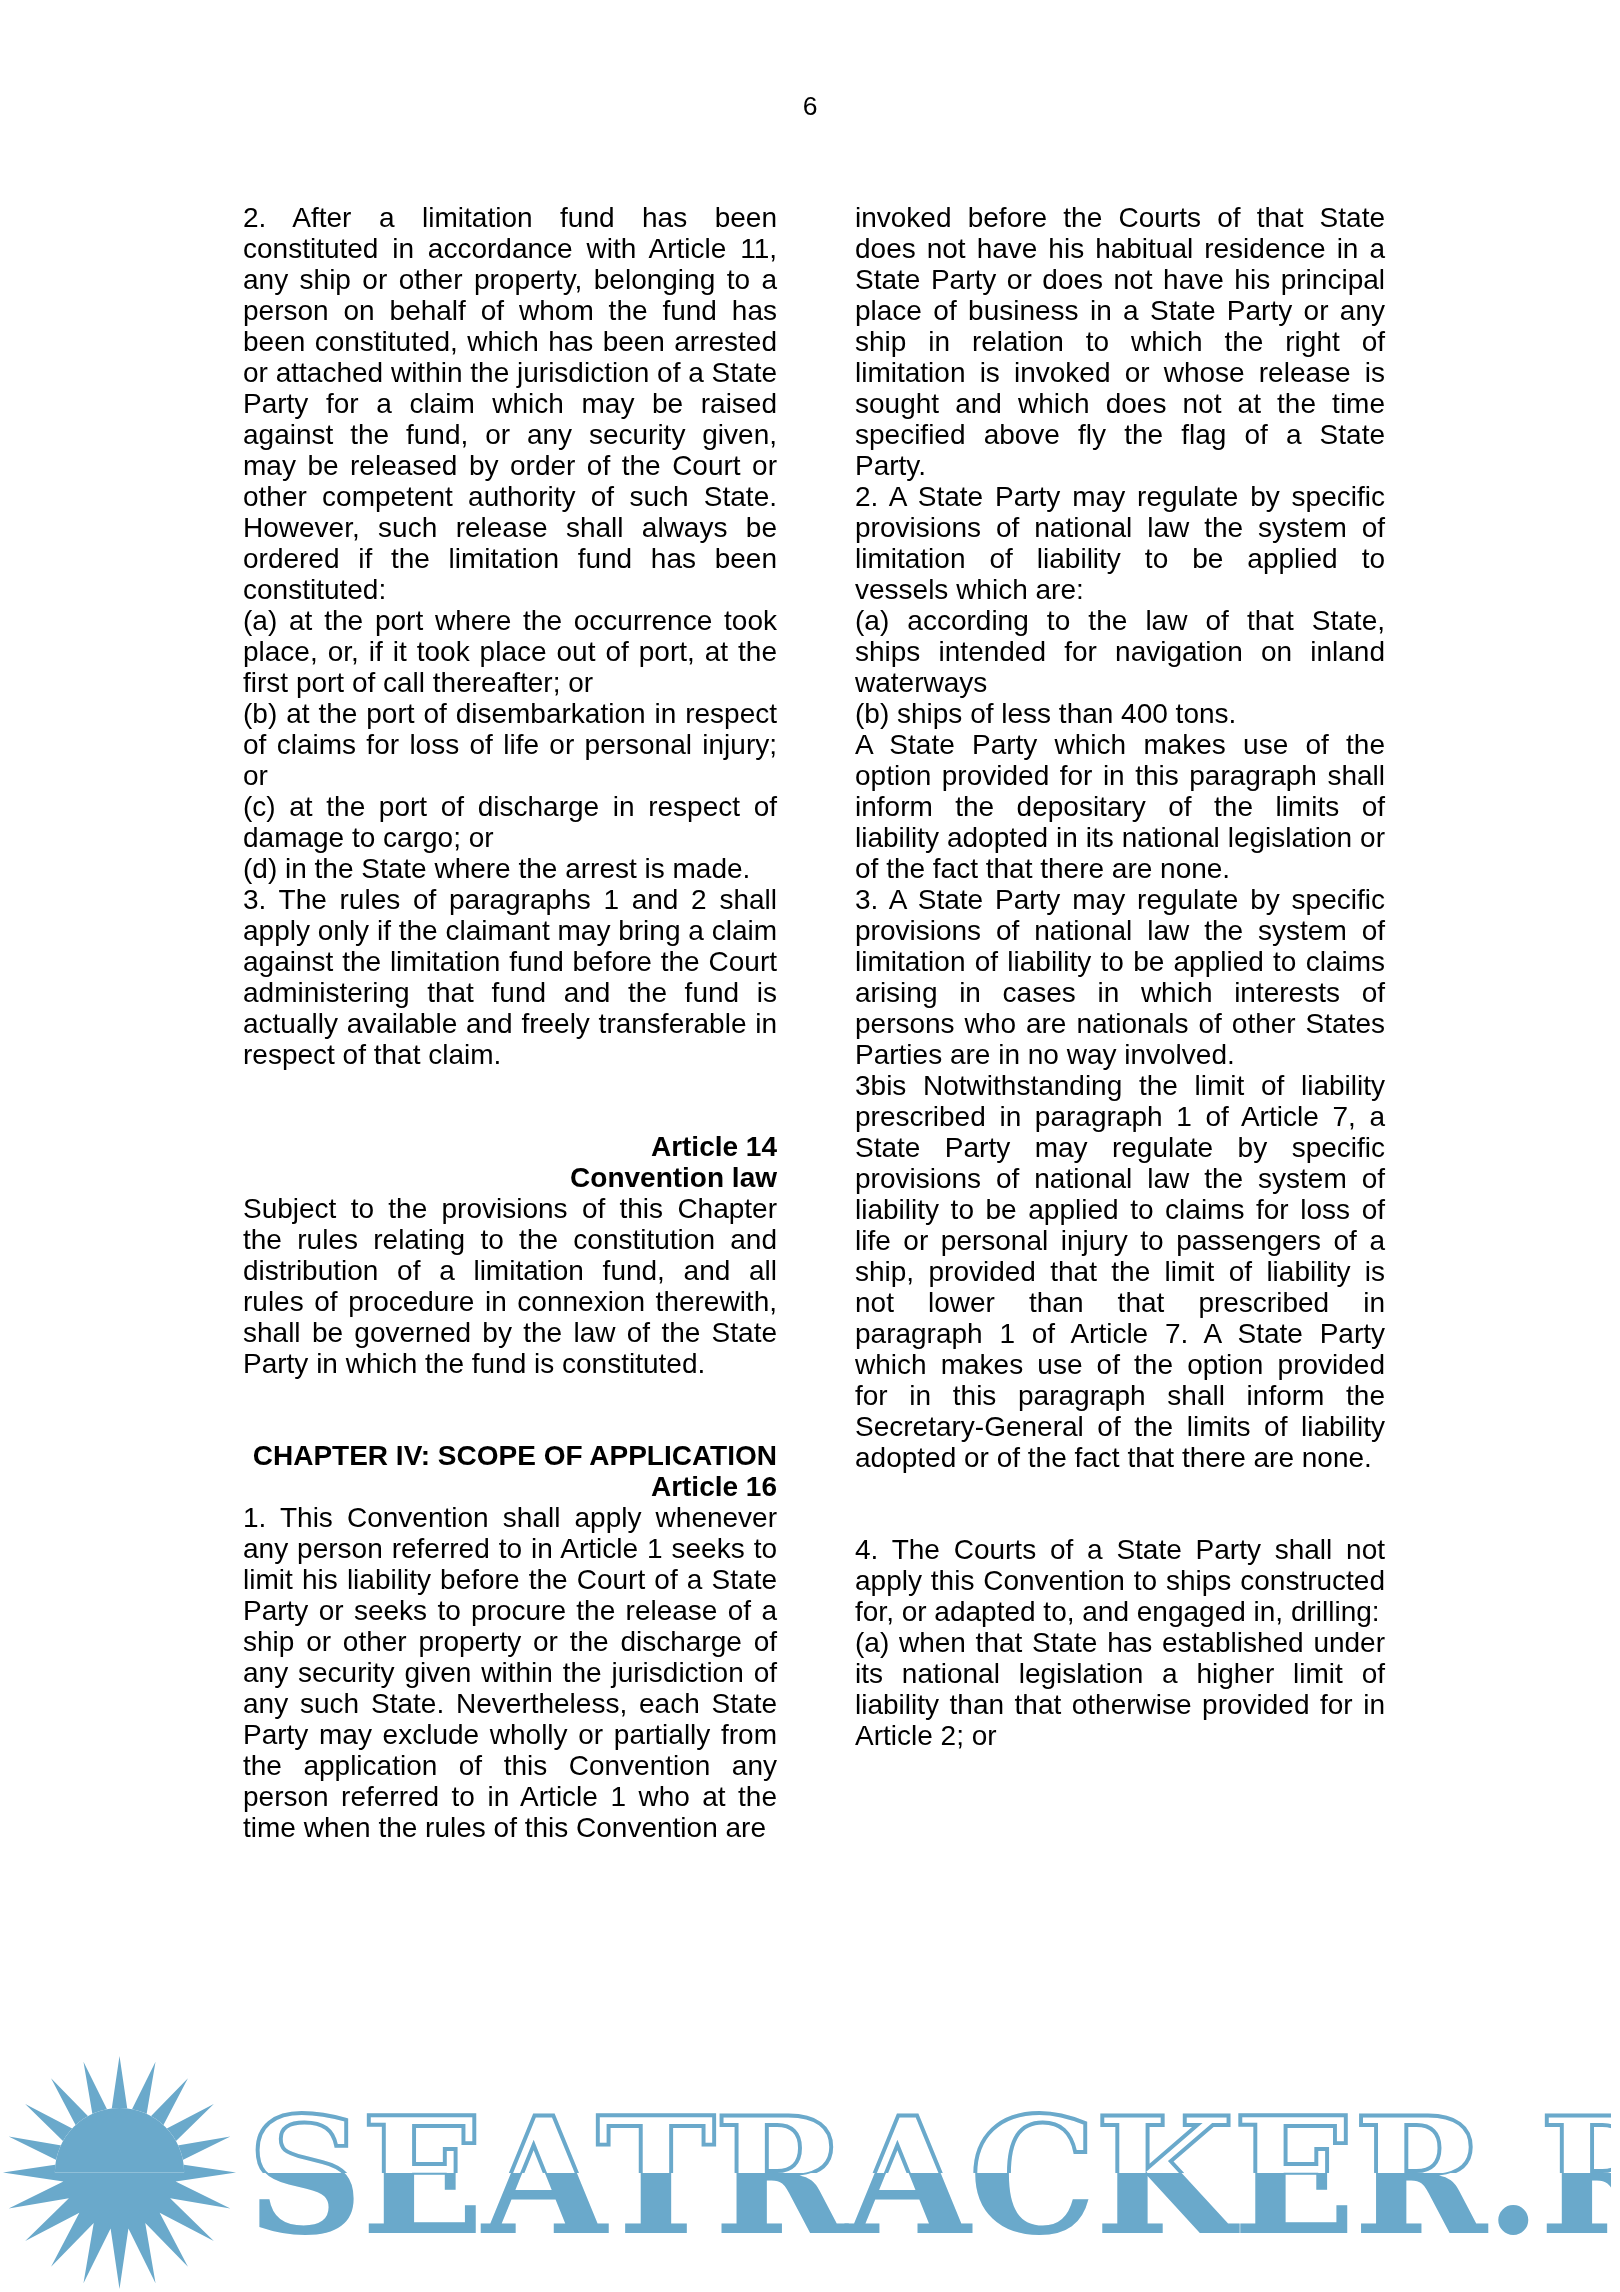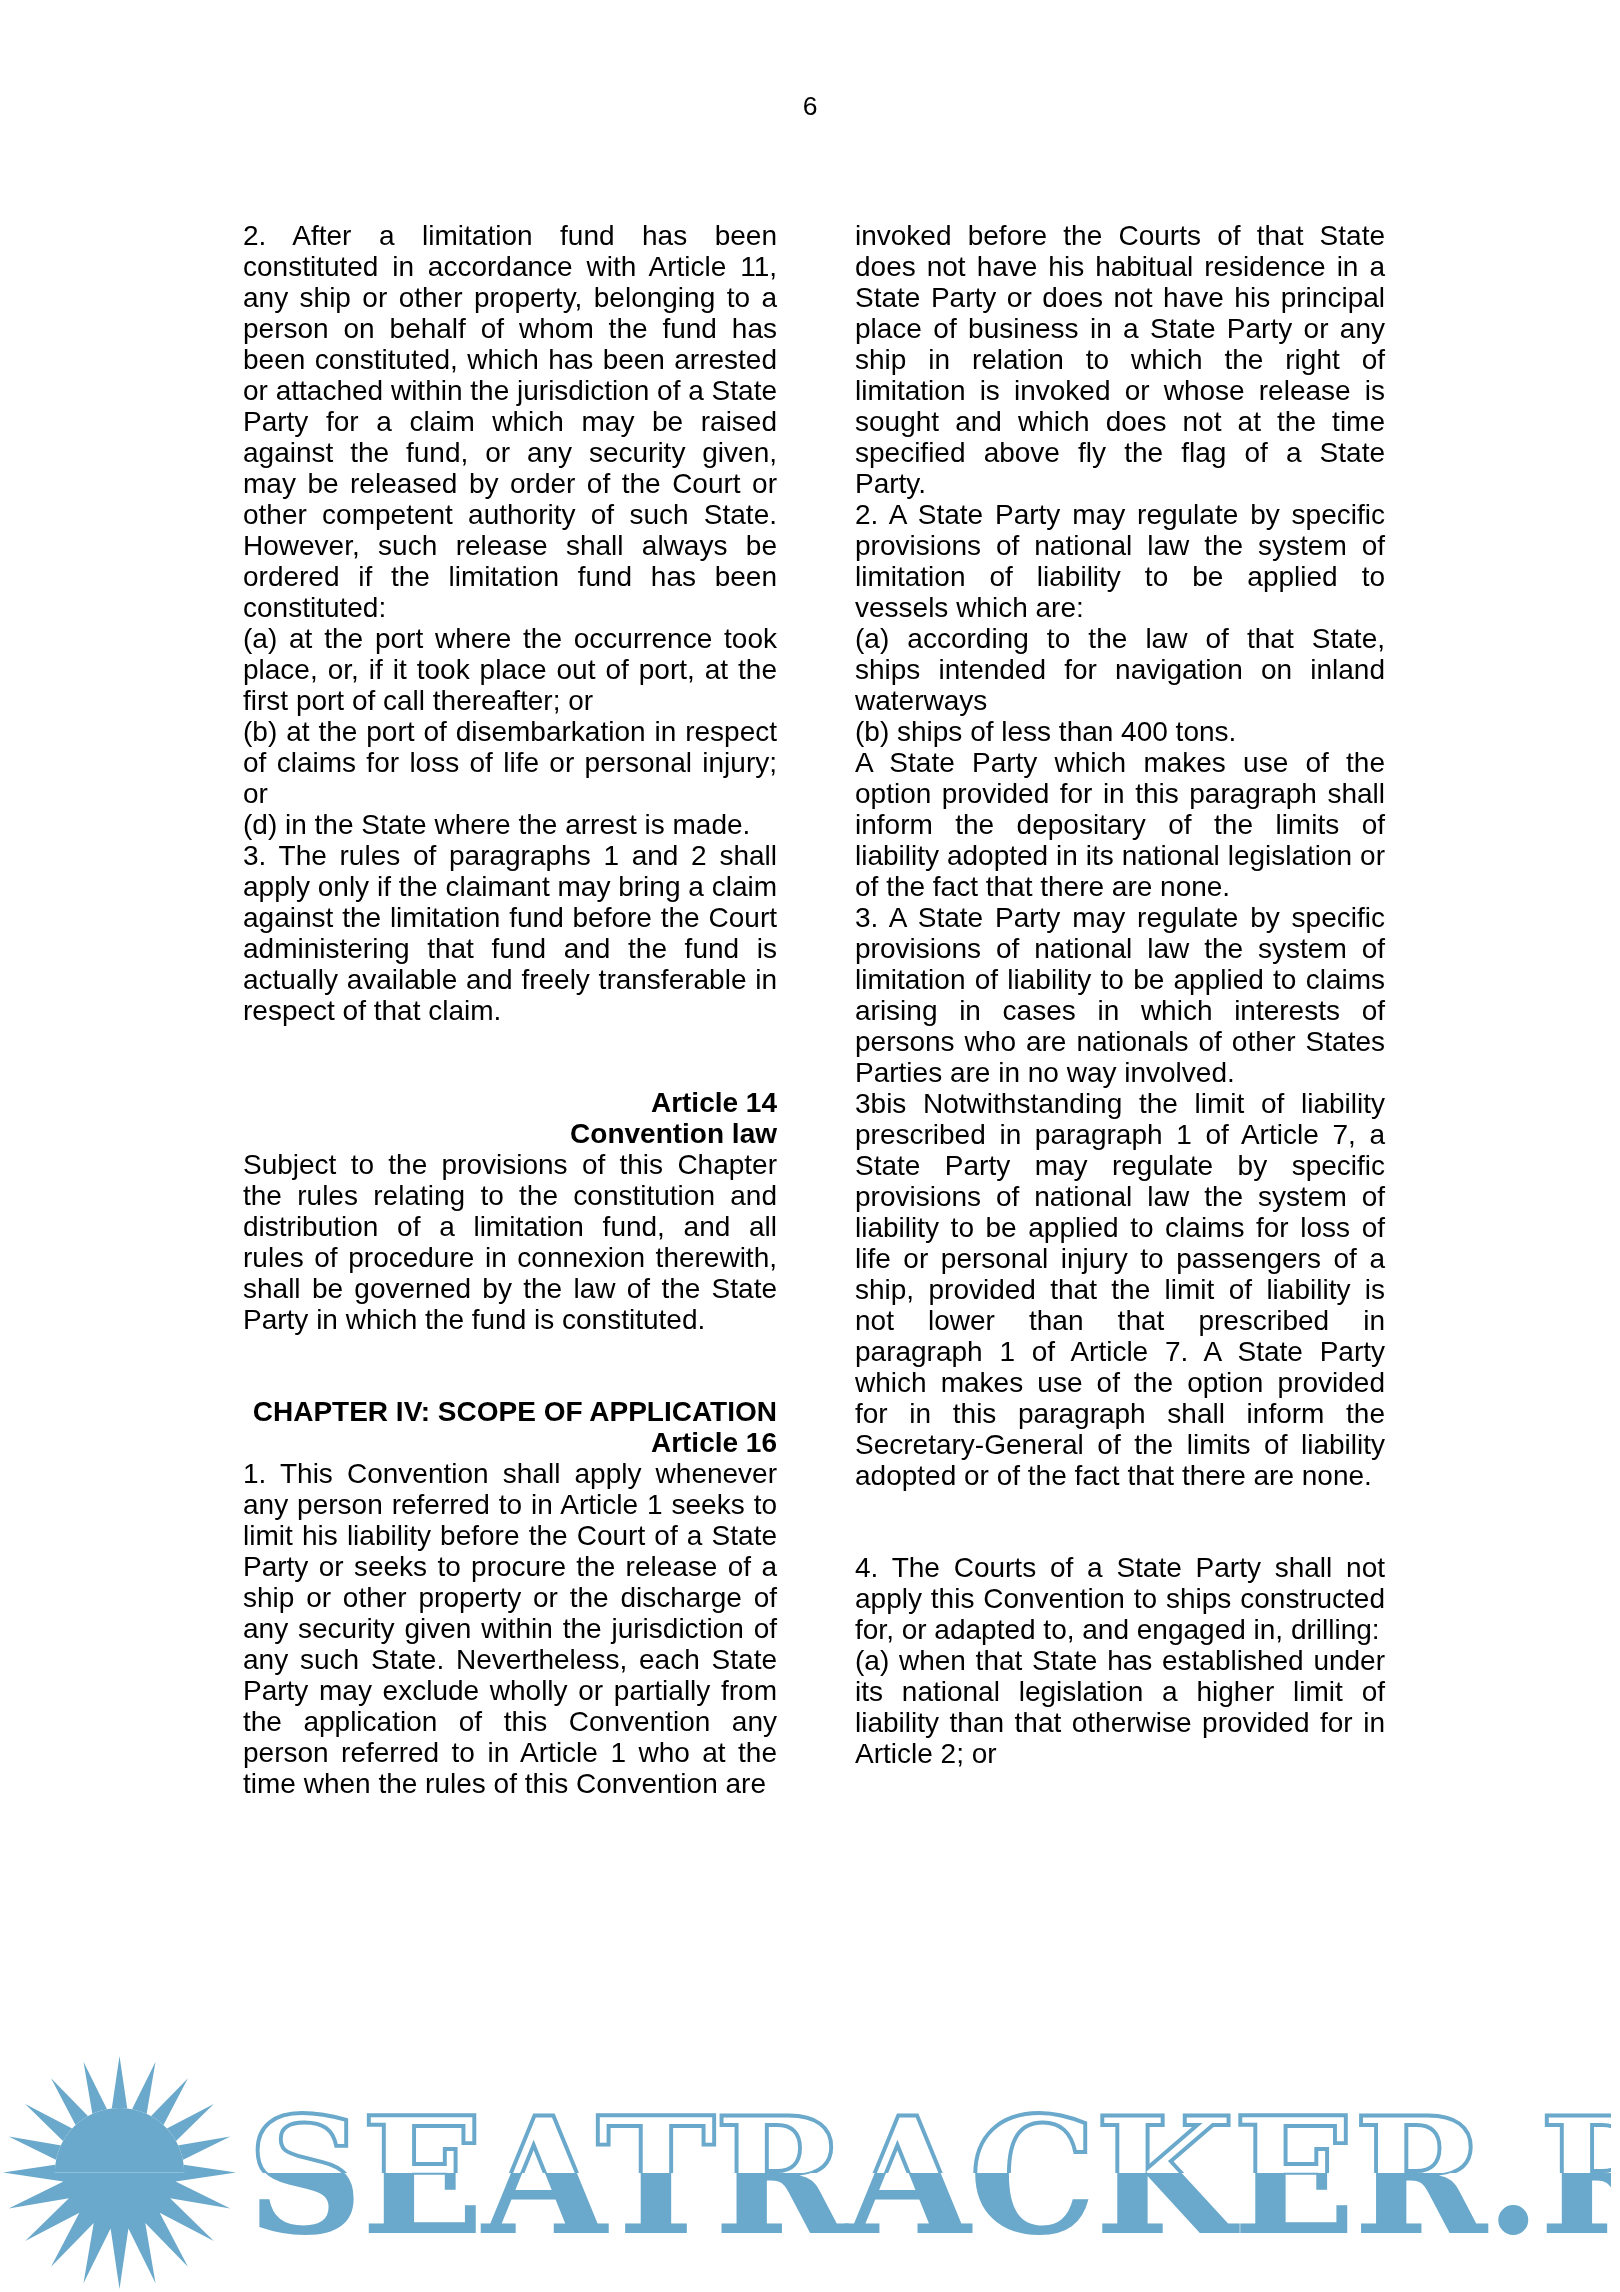--- a/index.html
+++ b/index.html
@@ -10,21 +10,21 @@
     overflow:hidden;
     font-family:"Liberation Sans", sans-serif;
     color:#000;
     margin:0 auto;
   }
   .page-number {
     position:absolute; top:92px; left:0; width:100%;
     text-align:center; font-size:26.5px; line-height:29px;
   }
   .col {
-    position:absolute; top:220px;
+    position:absolute; top:202px;
     font-size:28px; line-height:31px;
     text-align:justify;
   }
   .col-left  { left:243px; width:534px; }
   .col-right { left:855px; width:530px; }
   .blk.p { text-align:justify; }
   .blk.h { font-weight:bold; text-align:right; white-space:nowrap; }
   .g0 { margin-top:0; }
   .g1 { }
   .g2 { margin-top:61px; }
@@ -60,20 +60,21 @@
 <body>
 
 <div class="page">
 
   <div class="page-number">6</div>
 
   <div class="col col-left">
       <div class="blk p g0">2. After a limitation fund has been constituted in accordance with Article 11, any ship or other property, belonging to a person on behalf of whom the fund has been constituted, which has been arrested or attached within the jurisdiction of a State Party for a claim which may be raised against the fund, or any security given, may be released by order of the Court or other competent authority of such State. However, such release shall always be ordered if the limitation fund has been constituted:</div>
       <div class="blk p g1">(a) at the port where the occurrence took place, or, if it took place out of port, at the first port of call thereafter; or</div>
       <div class="blk p g0">(b) at the port of disembarkation in respect of claims for loss of life or personal injury; or</div>
+      <div class="blk p g1">(c) at the port of discharge in respect of damage to cargo; or</div>
       <div class="blk p g1">(d) in the State where the arrest is made.</div>
       <div class="blk p g1">3. The rules of paragraphs 1 and 2 shall apply only if the claimant may bring a claim against the limitation fund before the Court administering that fund and the fund is actually available and freely transferable in respect of that claim.</div>
       <div class="blk h g2">Article 14</div>
       <div class="blk h g0">Convention law</div>
       <div class="blk p g1">Subject to the provisions of this Chapter the rules relating to the constitution and distribution of a limitation fund, and all rules of procedure in connexion therewith, shall be governed by the law of the State Party in which the fund is constituted.</div>
       <div class="blk h g2">CHAPTER IV: SCOPE OF APPLICATION</div>
       <div class="blk h g1">Article 16</div>
       <div class="blk p g1">1. This Convention shall apply whenever any person referred to in Article 1 seeks to limit his liability before the Court of a State Party or seeks to procure the release of a ship or other property or the discharge of any security given within the jurisdiction of any such State. Nevertheless, each State Party may exclude wholly or partially from the application of this Convention any person referred to in Article 1 who at the time when the rules of this Convention are</div>
     </div>
 

